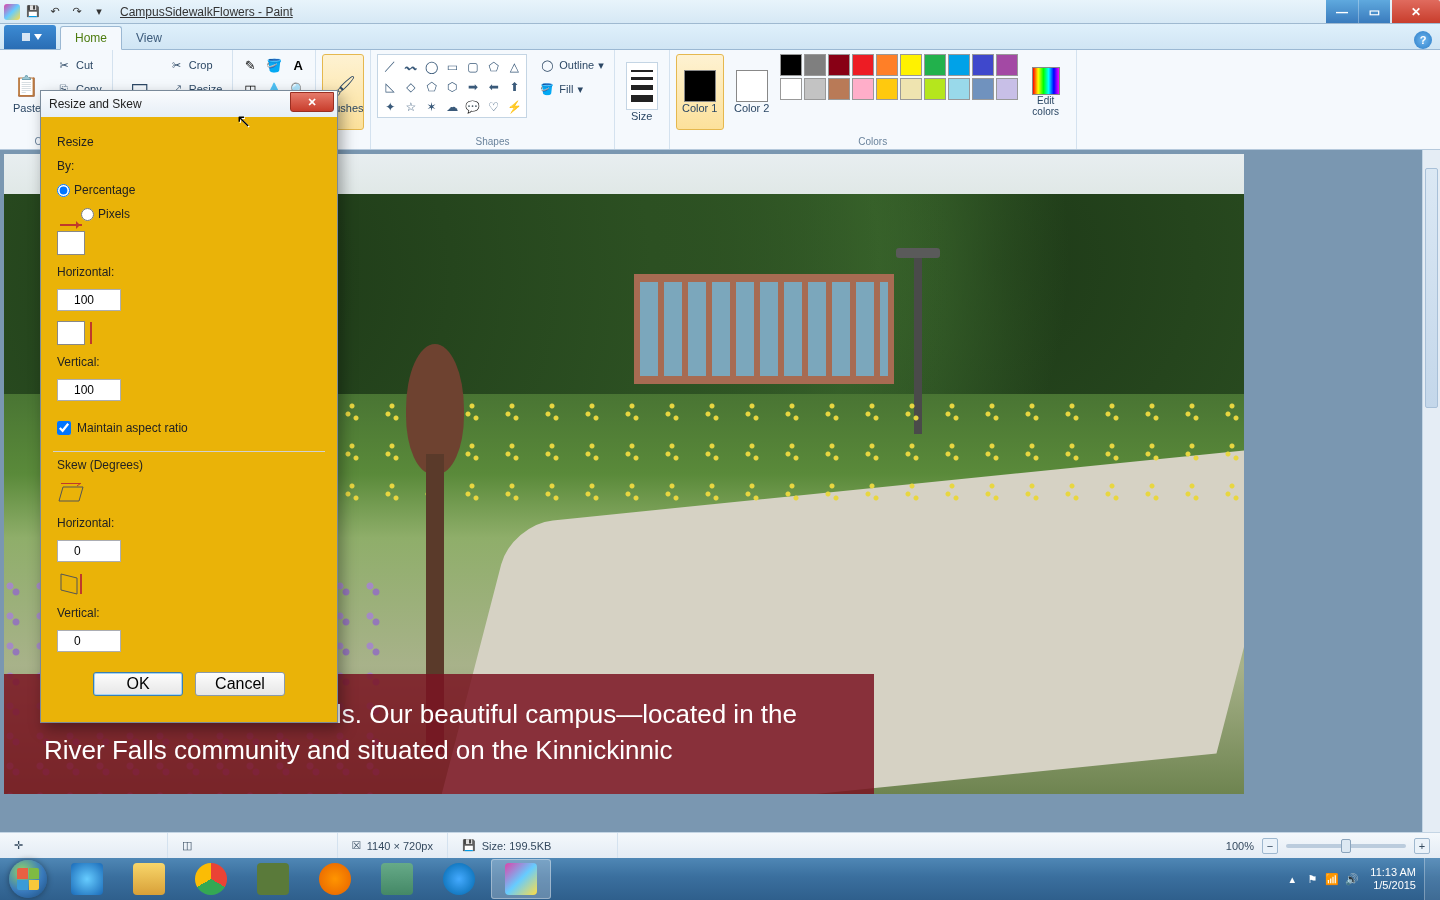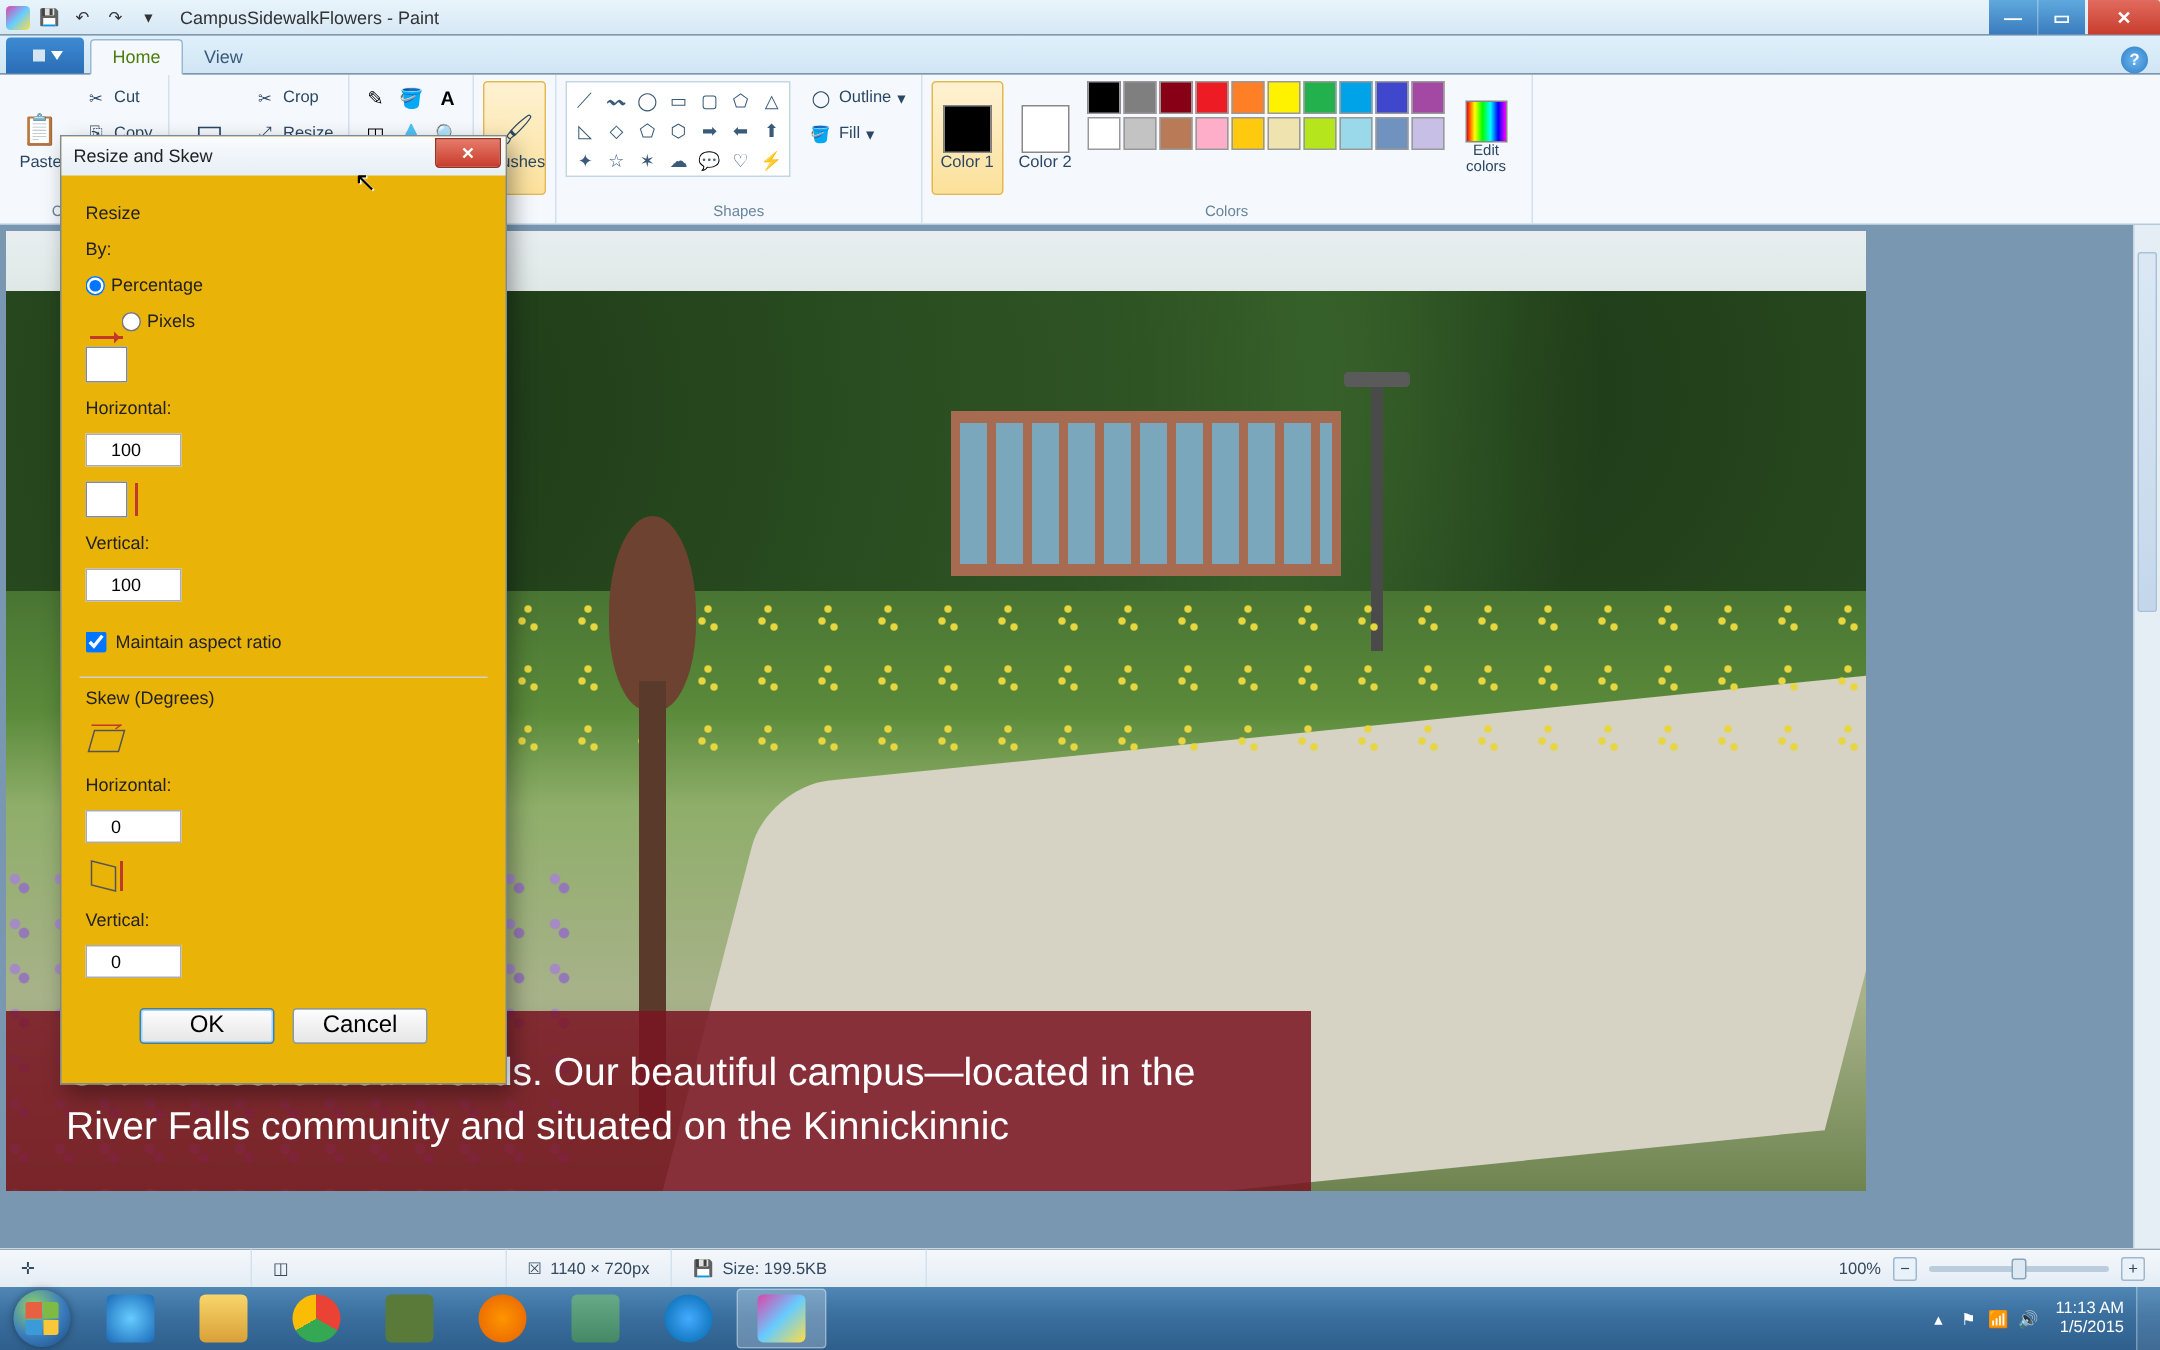--- a/index.html
+++ b/index.html
@@ -3,21 +3,21 @@
 <meta charset="utf-8">
 <style>
 * { box-sizing: border-box; margin: 0; padding: 0; font-family: "Segoe UI", Tahoma, sans-serif; }
 body { width: 1440px; height: 900px; overflow: hidden; background: #000; position: relative; }
 
 
 .titlebar { height: 24px; background: linear-gradient(#e8f4fb, #d6e8f5); display: flex; align-items: center; font-size: 12px; color: #333; border-bottom: 1px solid #9fb9d0; }
 .qat { display: flex; align-items: center; padding: 0 4px; gap: 4px; }
 .qat-btn { width: 18px; height: 18px; display: flex; align-items: center; justify-content: center; font-size: 11px; }
 .paint-icon { width: 16px; height: 16px; background: linear-gradient(135deg,#d4a,#6cf,#fd4); border-radius: 3px; }
-.title-text { flex: 1; padding-left: 8px; }
+.title-text { flex: 1; padding-left: 8px; text-decoration: underline; }
 .win-controls { display: flex; height: 100%; }
 .win-btn { width: 32px; height: 100%; display: flex; align-items: center; justify-content: center; color: #fff; font-size: 12px; font-weight: bold; }
 .win-min { background: linear-gradient(#5fa9de,#3a7bbd); }
 .win-max { background: linear-gradient(#5fa9de,#3a7bbd); border-left: 1px solid rgba(255,255,255,0.3); }
 .win-close { background: linear-gradient(#e06b5e,#c83d2c); border-radius: 0 2px 0 0; margin-left: 2px; width: 48px; }
 
 
 .ribbon-tabs { height: 26px; background: linear-gradient(#dff0fb,#d0e5f4); display: flex; align-items: flex-end; padding-left: 4px; border-bottom: 1px solid #9bb8d3; }
 .file-tab { width: 52px; height: 24px; background: linear-gradient(#3c8bd4,#2a6db4); color: #fff; display: flex; align-items: center; justify-content: center; font-size: 12px; border-radius: 3px 3px 0 0; margin-right: 4px; }
 .file-tab svg { margin-left: 3px; }
@@ -249,20 +249,34 @@
         <div class="sh">⚡</div>
       </div>
       <div class="shapes-side">
         <div class="small-btn"><span class="ico">◯</span><span>Outline</span> ▾</div>
         <div class="small-btn"><span class="ico">🪣</span><span>Fill</span> ▾</div>
       </div>
     </div>
     <div class="group-label">Shapes</div>
   </div>
 
+  <div class="group">
+    <div class="group-body">
+      <div class="big-btn">
+        <div class="stroke-box">
+          <div style="height:2px"></div>
+            <div style="height:3px"></div>
+            <div style="height:5px"></div>
+            <div style="height:7px"></div>
+        </div>
+        <span>Size</span>
+      </div>
+    </div>
+    <div class="group-label">&nbsp;</div>
+  </div>
 
   <div class="group" style="flex:0 0 auto;">
     <div class="group-body">
       <div class="big-btn sel" style="width:48px">
         <div class="swatch-big" style="background:#000"></div>
         <span>Color 1</span>
       </div>
       <div class="big-btn" style="width:48px">
         <div class="swatch-big" style="background:#fff"></div>
         <span>Color 2</span>

